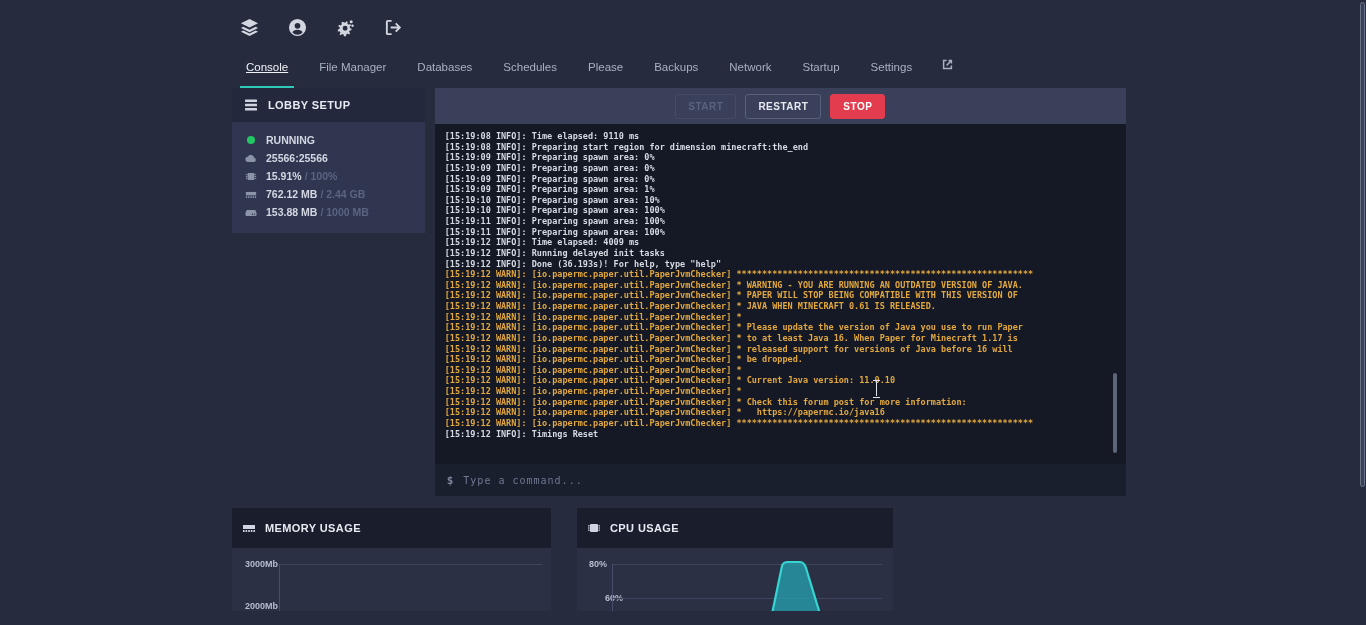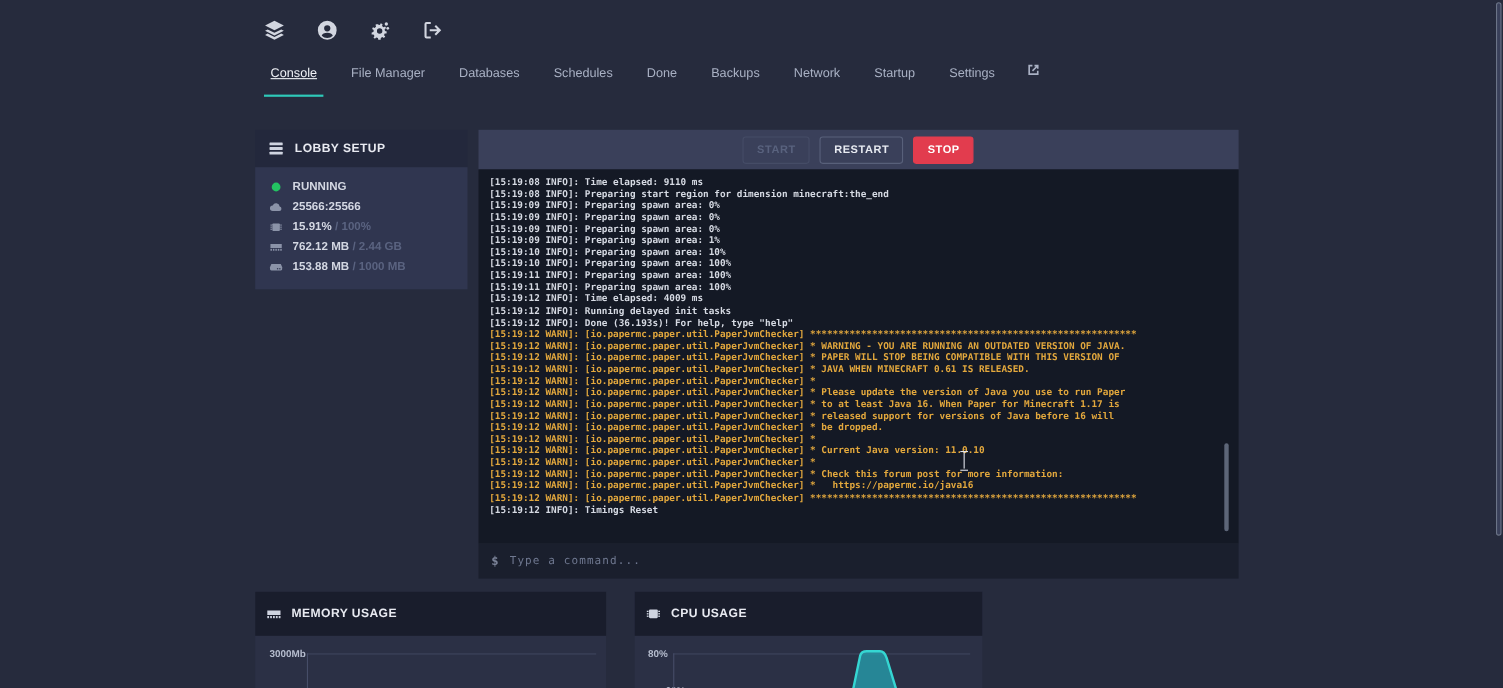--- a/index.html
+++ b/index.html
@@ -12,21 +12,21 @@
   .iconbar .ic svg { width:19px; height:19px; fill:#d2d6e0; }
 
   
   .tabs { display:flex; align-items:flex-end; padding-left:8px; margin-top:10px; }
   .tab { font-size:11.5px; color:#a9b1c4; padding:6px 6px 13px 6px; margin-right:19px; cursor:pointer; border-bottom:2px solid transparent; }
   .tab.active { color:#f0f2f7; border-bottom:2px solid #2ec9b8;text-decoration:underline; }
   .tab-ext { padding:6px 4px 13px 4px; cursor:pointer; }
   .tab-ext svg { width:13px; height:13px; fill:#a9b1c4; }
 
   
-  .main { display:flex; margin-top:30px; }
+  .main { display:flex; }
   .sidebar { width:223px; margin-right:10px; }
   .sidebar-hd { background:#23283c; height:34px; display:flex; align-items:center; padding:0 12px; }
   .sidebar-hd svg { width:14px; height:14px; fill:#cfd4e0; margin-right:10px; }
   .sidebar-title { font-size:11px; font-weight:bold; letter-spacing:.4px; color:#e8eaf1; }
   .sidebar-bd { background:#303650; padding:9px 12px 12px 12px; }
   .srow { display:flex; align-items:center; height:18px; font-size:10.5px; font-weight:bold; color:#d3d7e2; }
   .srow .sic { width:13px; margin-right:9px; display:flex; justify-content:center; }
   .srow .sic svg { width:12px; height:11px; fill:#8b93a8; }
   .dot { width:8px; height:8px; border-radius:50%; background:#23c462; }
   .lim { color:#5a6380; font-weight:bold; margin-left:3px; }
@@ -97,21 +97,21 @@
         </svg>
     </div>
   </div>
 
   <div class="tabs" id="tabbar">
 
     <div class="tab active">Console</div>
       <div class="tab">File Manager</div>
       <div class="tab">Databases</div>
       <div class="tab">Schedules</div>
-      <div class="tab">Done</div>
+      <div class="tab">Please</div>
       <div class="tab">Backups</div>
       <div class="tab">Network</div>
       <div class="tab">Startup</div>
       <div class="tab">Settings</div>
       <div class="tab-ext">
       <svg viewBox="0 0 14 14">
           <path d="M2 2h4v1.6H3.6v6.8h6.8V8H12v4H2V2z"></path>
           <path d="M8 2h4v4h-1.6V4.7L6.6 8.5 5.5 7.4l3.8-3.8H8V2z"></path>
         </svg>
     </div>

